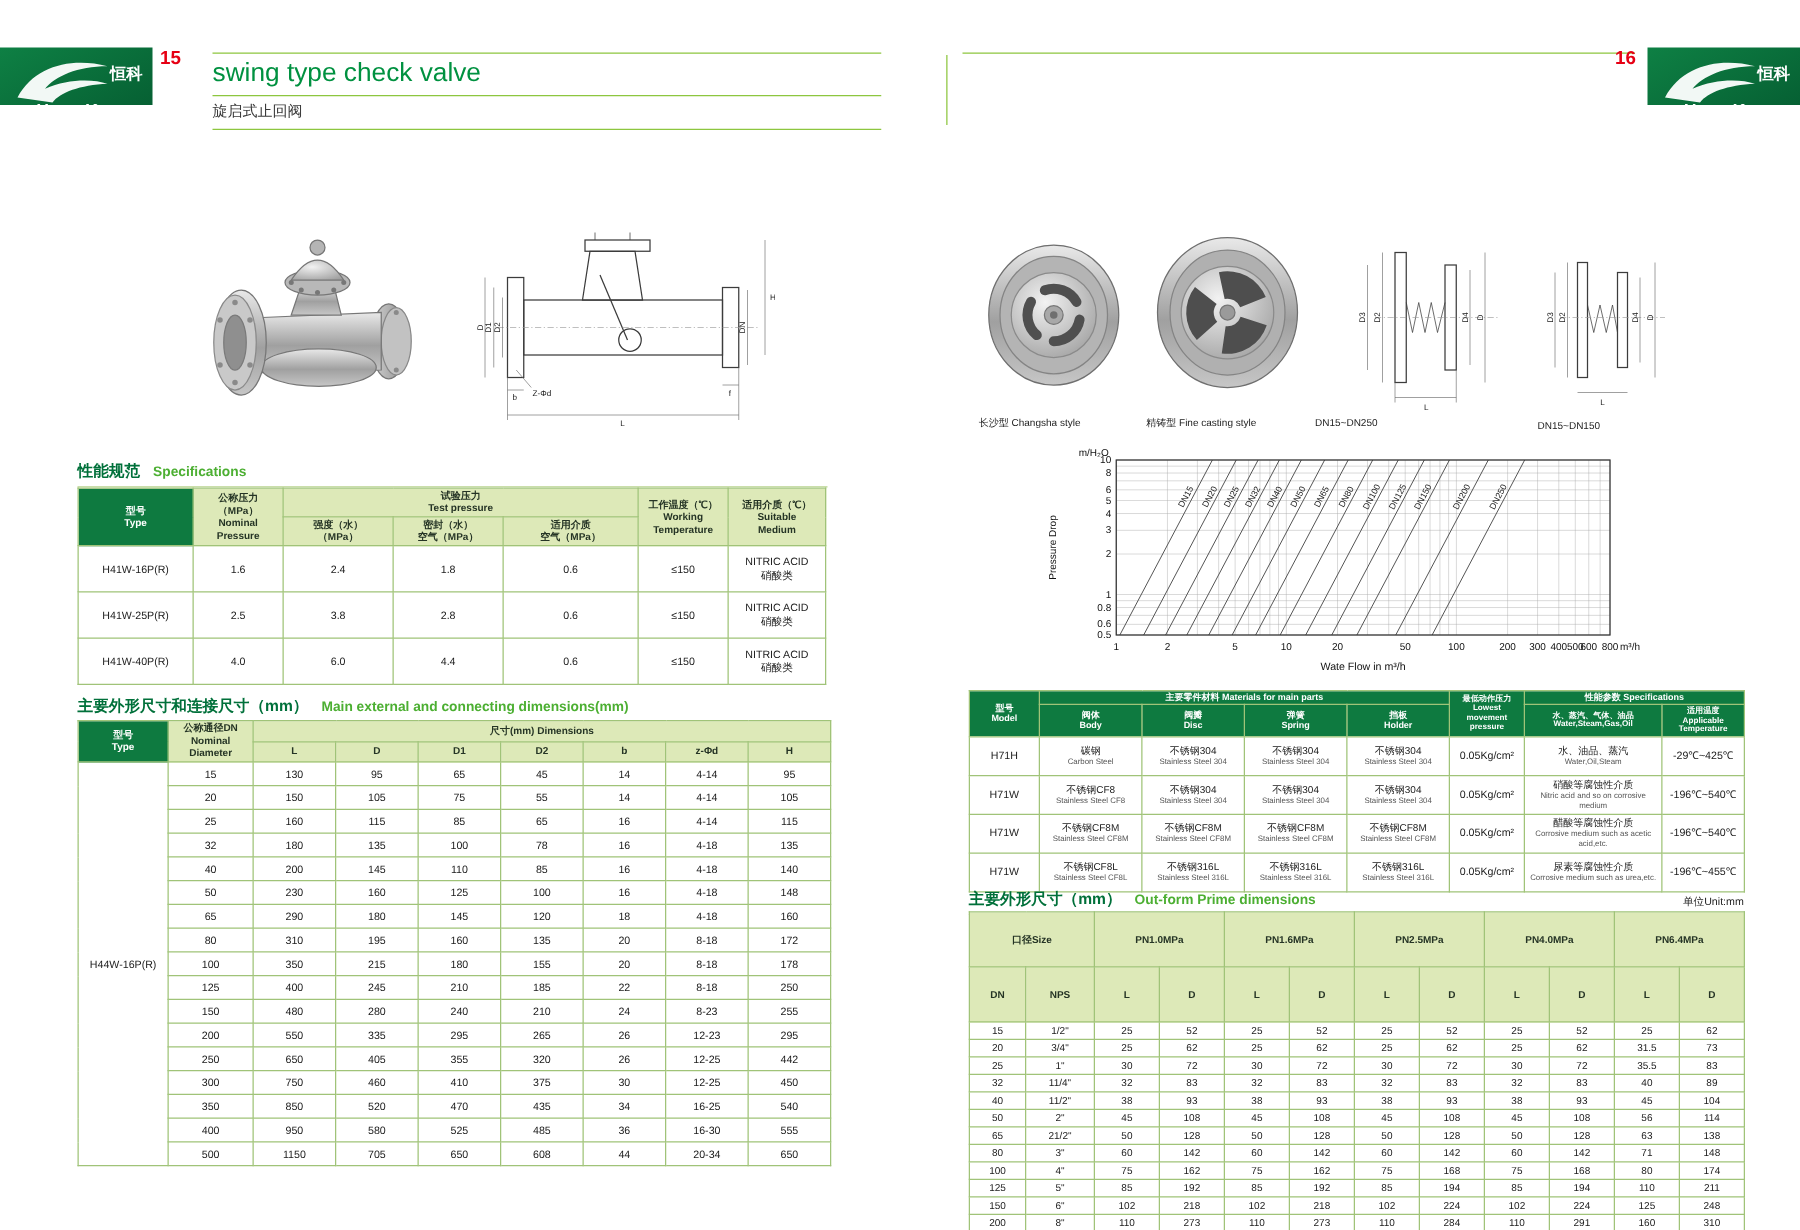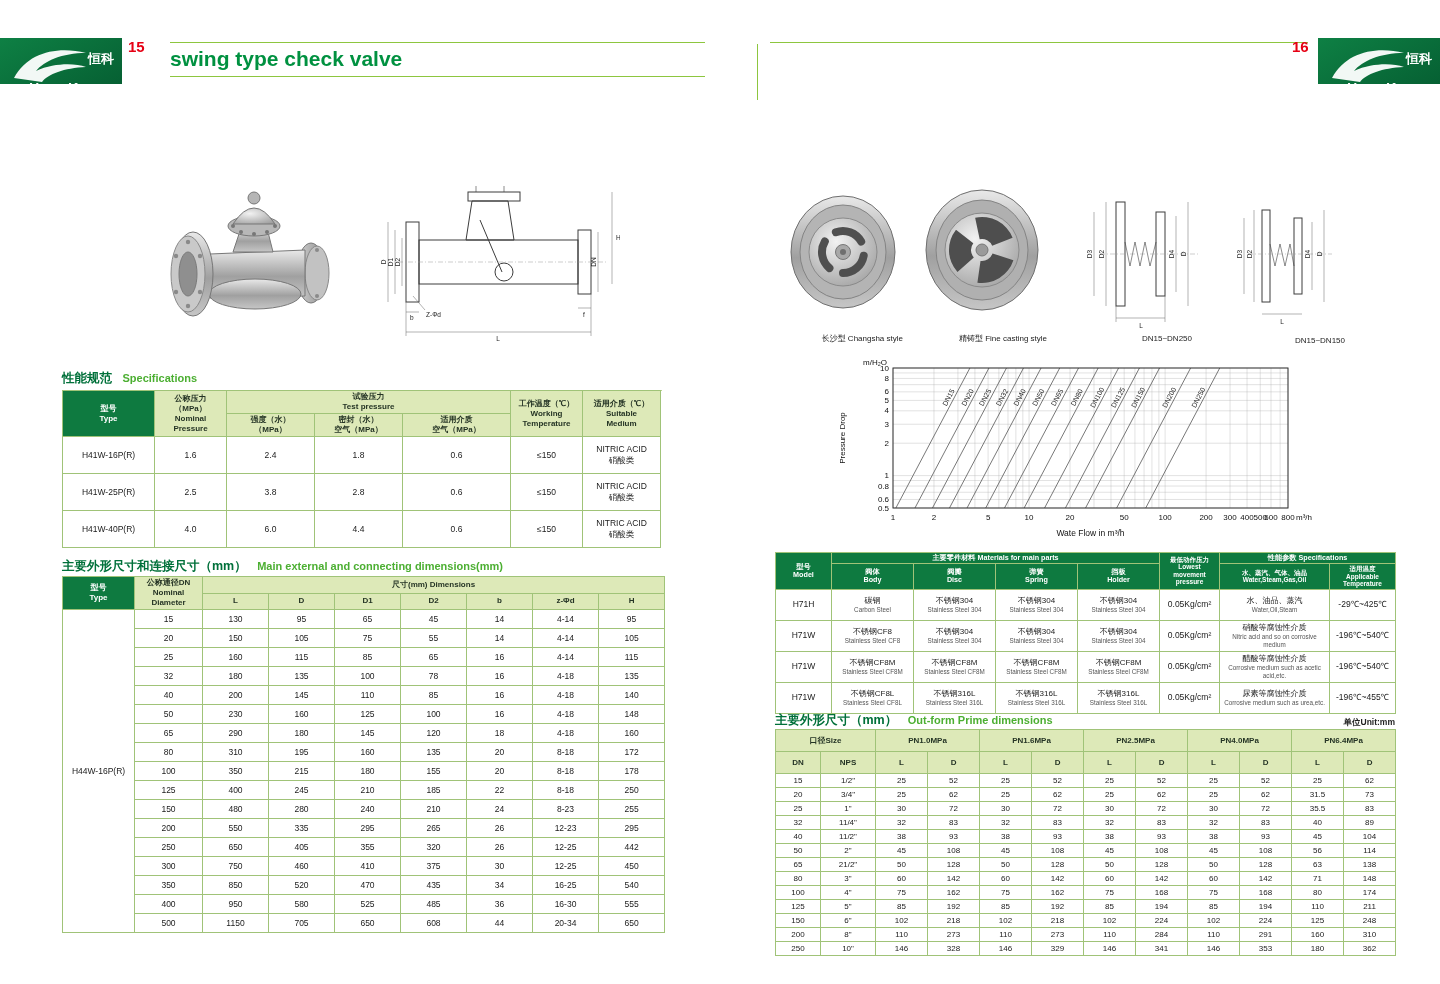--- a/index.html
+++ b/index.html
@@ -6,48 +6,48 @@
   body{position:relative;width:1440px;height:984px;background:#fff;overflow:hidden;
        font-family:"Liberation Sans",sans-serif;color:#1a1a1a}
   .abs{position:absolute}
   
   .logo{width:122px;height:46px;background:linear-gradient(150deg,#0e8044,#066033)}
   .logo svg{display:block}
   .logo-zh{font-size:13px;font-weight:bold;fill:#fff}
   .logo-en{font-size:14px;font-weight:bold;font-style:italic;fill:#fff;letter-spacing:1px}
   .pagenum{font-weight:bold;color:#e60014;font-size:15px}
   .titleblock{border-top:1px solid #8dc63f}
-  .t-en{font-size:21px;font-weight:bold;color:#009140;padding:4px 0 5px;border-bottom:1px solid #8dc63f}
+  .t-en{font-size:21px;font-weight:normal;color:#009140;padding:4px 0 5px;border-bottom:1px solid #8dc63f}
   .t-zh{font-size:12px;color:#3a3a3a;padding:4px 0 5px;border-bottom:1px solid #8dc63f}
   .vdiv{width:1px;background:#8dc63f}
   
   .sec{border-bottom:1px solid #b9d48e;padding-bottom:3px}
   .sec .zh{color:#00703a;font-weight:bold;font-size:12.5px}
   .sec .en{color:#4caf32;font-weight:bold;font-size:11px;margin-left:6px}
-  .unit{font-size:8.5px;color:#222;font-weight:bold}
+  .unit{font-size:8.5px;color:#222;font-weight:normal}
   .sec-flex{display:flex;justify-content:space-between;align-items:flex-end}
   
   table.tbl{border-collapse:collapse;table-layout:fixed;background:#fff}
   .tbl th,.tbl td{border:1px solid #a0c378;text-align:center;vertical-align:middle;
                   white-space:pre-line;padding:1px 2px;line-height:1.25}
   .tbl th{font-weight:bold}
   .dk{background:#0e7a40;color:#fff}
   .lt{background:#dde9b8;color:#253425;font-weight:normal}
   .spec th{font-size:8px}
   .spec td{font-size:8.5px;height:34px}
   .dims2 th{font-size:8px}
   .dims2 td{font-size:8.5px;height:18px;padding:0}
   .mat th{font-size:7.2px;line-height:1.15}
   .mat th.sm{font-size:6.5px}
   .mat td{font-size:8.5px;height:28px}
   .mat .cm{font-size:8px}
   .mat .cs{font-size:6.3px;color:#555;line-height:1.15}
-  .out th{font-size:8px;height:13px;padding:4px}
+  .out th{font-size:8px;height:13px;padding:15px}
   .out td{font-size:8px;height:13px;padding:0}
-  .cap{font-size:8px;color:#222;text-align:right}
+  .cap{font-size:8px;color:#222;text-align:left}
   
   .ln{fill:none;stroke:#3c3c3c;stroke-width:1}
   .thin{fill:none;stroke:#3c3c3c;stroke-width:.6}
   .dim{font-size:6.5px;fill:#222}
   .dml{stroke:#666;stroke-width:.5}
   .cl{stroke:#999;stroke-width:.5;stroke-dasharray:5 2 1 2}
   
   .cgrid{stroke:#aaa;stroke-width:.35}
   .cframe{fill:none;stroke:#333;stroke-width:1}
   .cline{stroke:#555;stroke-width:.8}
@@ -79,20 +79,21 @@
 <div class="abs logo" style="left:0;top:38px">
   <svg width="122" height="62" viewBox="0 0 122 62">
     <path d="M14 40 C28 14 58 8 86 15 C62 15 44 23 36 33 C54 25 74 25 86 29 C64 30 48 36 42 44 Z" fill="#ffffff" opacity=".95"></path>
     <text x="88" y="25" class="logo-zh">恒科</text>
     <text x="28" y="55" class="logo-en">HengKe</text>
   </svg>
 </div>
 <div class="abs pagenum" style="left:128px;top:38px">15</div>
 <div class="abs titleblock" style="left:170px;top:42px;width:535px">
   <div class="t-en">swing type check valve</div>
+  <div class="t-zh">旋启式止回阀</div>
 </div>
 <div class="abs vdiv" style="left:757px;top:44px;height:56px"></div>
 <div class="abs titleblock" style="left:770px;top:42px;width:538px">
 </div>
 <div class="abs pagenum" style="left:1292px;top:38px">16</div>
 <div class="abs logo" style="left:1318px;top:38px">
   <svg width="122" height="62" viewBox="0 0 122 62">
     <path d="M14 40 C28 14 58 8 86 15 C62 15 44 23 36 33 C54 25 74 25 86 29 C64 30 48 36 42 44 Z" fill="#ffffff" opacity=".95"></path>
     <text x="88" y="25" class="logo-zh">恒科</text>
     <text x="28" y="55" class="logo-en">HengKe</text>

